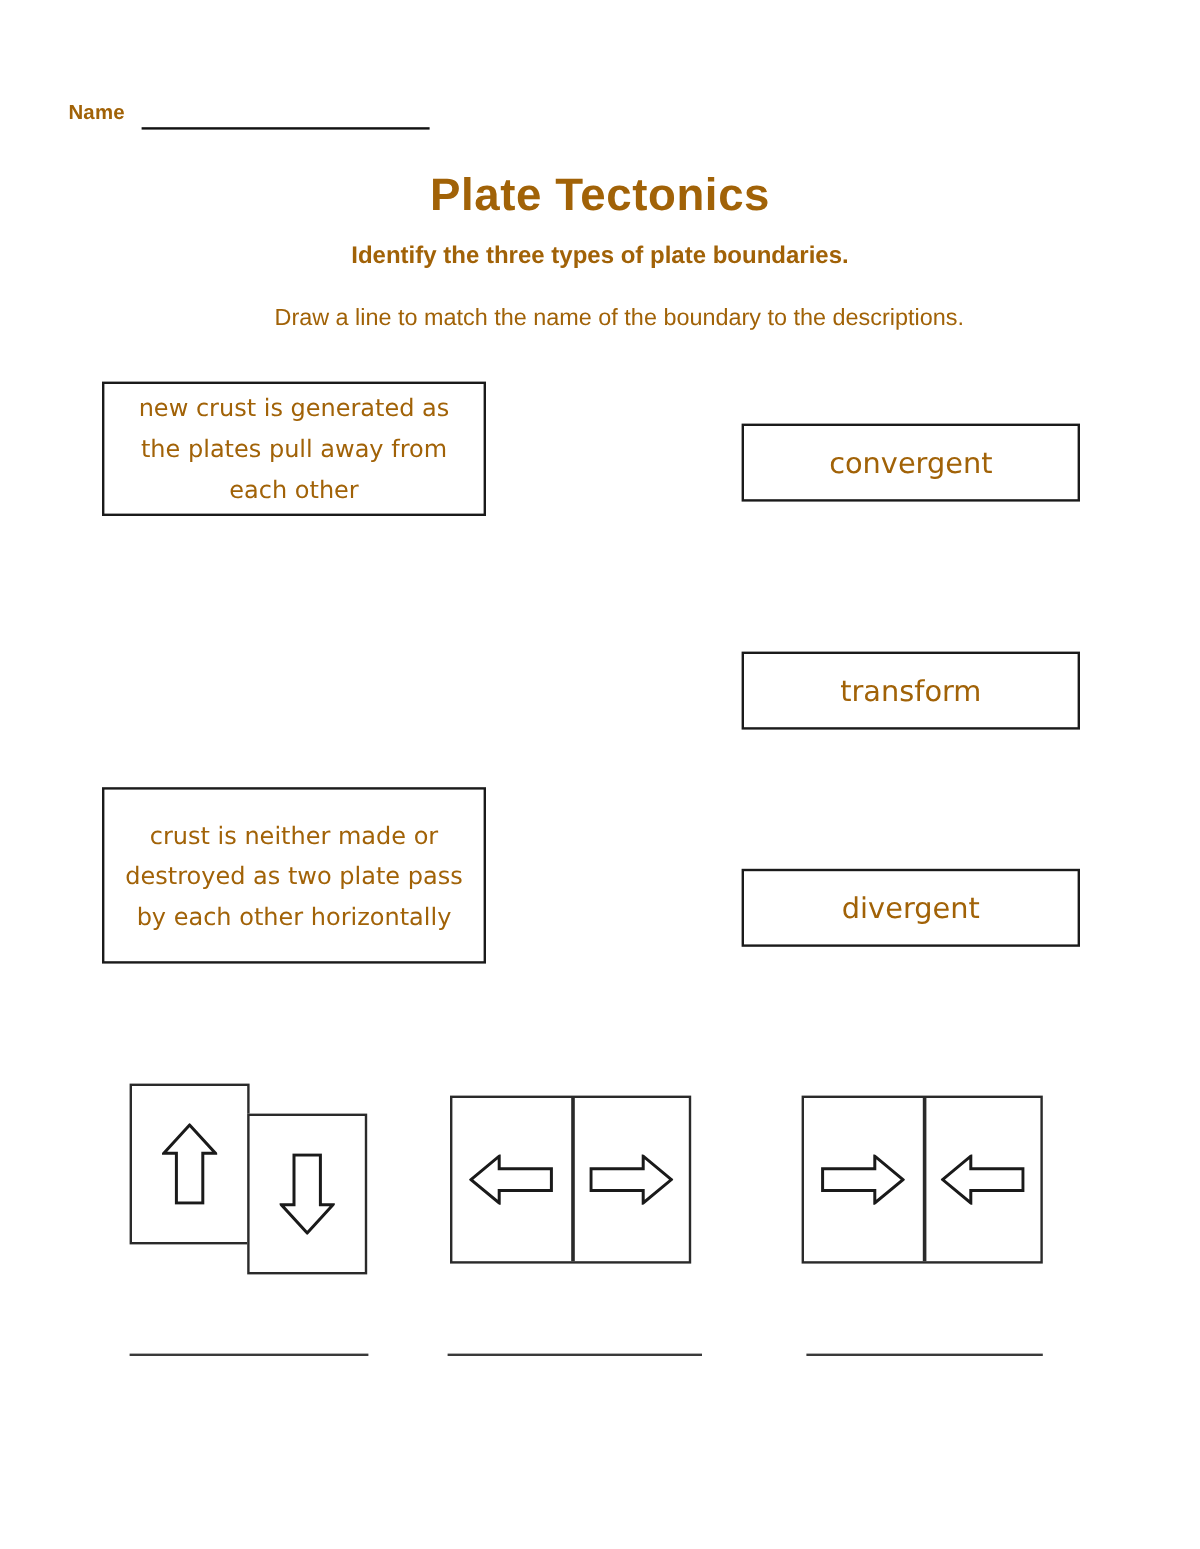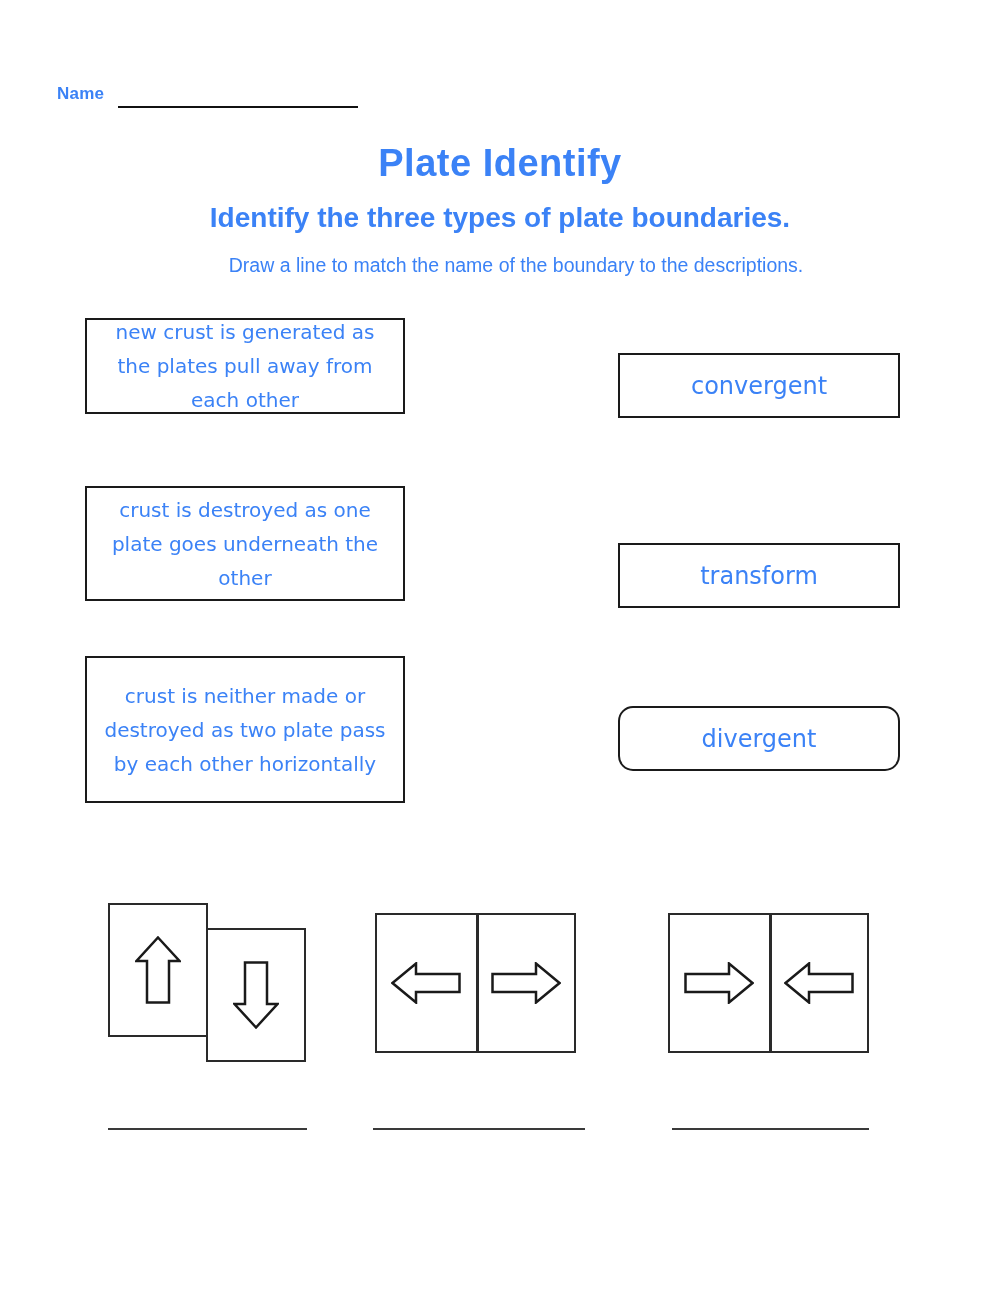--- a/index.html
+++ b/index.html
@@ -3,21 +3,21 @@
 <meta charset="utf-8">
 <style>
   * { margin: 0; padding: 0; box-sizing: border-box; }
   html, body { background: #ffffff; }
   .page {
     position: relative;
     width: 1000px;
     height: 1291px;
     background: #ffffff;
     font-family: "Liberation Sans", sans-serif;
-    color: #3b82f6;
+    color: #a16207;
     overflow: hidden;
   }
   .abs { position: absolute; }
 
   
   .name-label {
     left: 57px; top: 84px;
     font-size: 17px; font-weight: bold; letter-spacing: 0.2px;
   }
   .name-line {
@@ -27,21 +27,21 @@
 
   
   .title {
     left: 0; top: 142px; width: 100%;
     text-align: center;
     font-size: 38px; font-weight: bold; letter-spacing: 0.5px;
   }
   .subtitle {
     left: 0; top: 202px; width: 100%;
     text-align: center;
-    font-size: 28px; font-weight: bold;
+    font-size: 20px; font-weight: bold;
   }
   .instruction { 
     left: 16px; width: 100%;
     text-align: center;
     font-size: 19.5px;
   }
   .match-instruction { top: 254px; }
   .write-instruction { top: 844px; }
 
   
@@ -50,35 +50,35 @@
   
   .desc-box {
     left: 85px; width: 320px;
     border: 2px solid #1a1a1a;
     background: #fff;
     display: flex; align-items: center; justify-content: center;
     text-align: center;
     font-size: 20px; line-height: 34px;
     padding: 2px 10px;
   }
-  .desc-1 { top: 318px; height: 96px; }
+  .desc-1 { top: 318px; height: 112px; }
   .desc-2 { top: 486px; height: 115px; }
   .desc-3 { top: 656px; height: 147px; }
 
   
   .term-box {
     left: 618px; width: 282px; height: 65px;
     border: 2px solid #1a1a1a;
     background: #fff;
     display: flex; align-items: center; justify-content: center;
     font-size: 24px;
   }
   .term-1 { top: 353px; }
   .term-2 { top: 529px; margin-top: 14px; }
-  .term-3 { top: 706px; border-radius: 15px; }
+  .term-3 { top: 724px; }
 
   
   .diagram-1 { left: 108px; top: 903px; width: 210px; height: 165px; }
   .plate {
     position: absolute;
     width: 100px; height: 134px;
     border: 2px solid #2a2a2a;
     background: #fff;
     display: flex; align-items: center; justify-content: center;
   }
@@ -111,29 +111,26 @@
   .answer-3 { left: 672px; width: 197px; }
 </style>
 </head>
 <body>
 
 <div class="page">
 
   <div class="abs name-label">Name</div>
   <div class="abs name-line"></div>
 
-  <div class="abs title">Plate Identify</div>
+  <div class="abs title">Plate Tectonics</div>
   <div class="abs subtitle">Identify the three types of plate boundaries.</div>
   <div class="abs instruction match-instruction">Draw a line to match the name of the boundary to the descriptions.</div>
 
   <div class="abs desc-box desc-1 comic">
     <span>new crust is generated as the plates pull away from each other</span>
-  </div>
-  <div class="abs desc-box desc-2 comic">
-    <span>crust is destroyed as one plate goes underneath the other</span>
   </div>
   <div class="abs desc-box desc-3 comic">
     <span>crust is neither made or destroyed as two plate pass by each other horizontally</span>
   </div>
 
   <div class="abs term-box term-1 comic">
     <span>convergent</span>
   </div>
   <div class="abs term-box term-2 comic">
     <span>transform</span>

